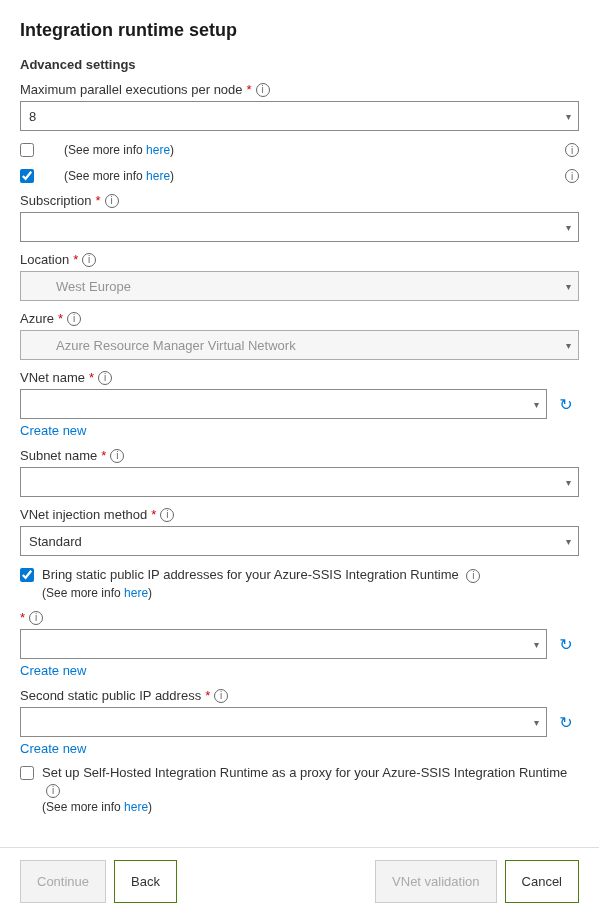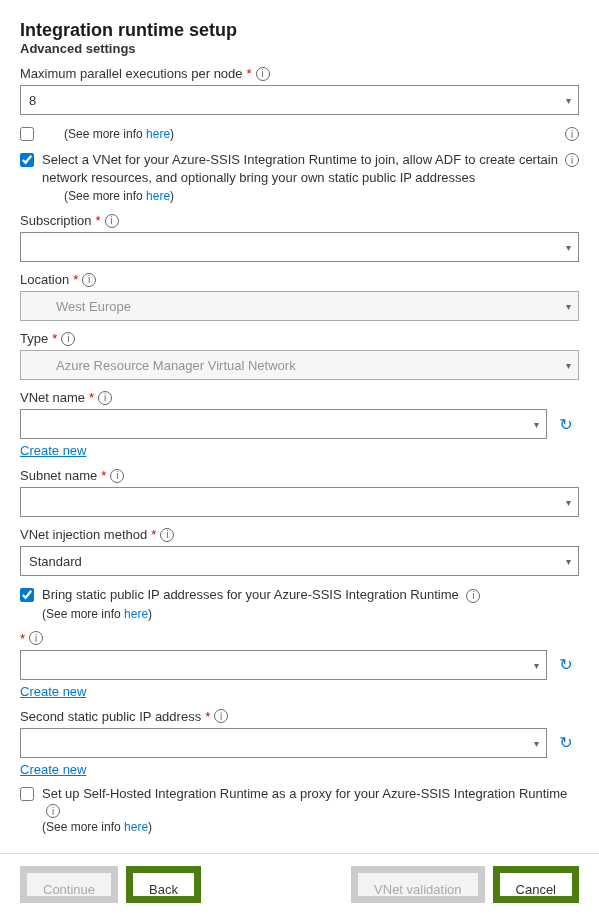--- a/index.html
+++ b/index.html
@@ -12,20 +12,21 @@
       min-height: 915px;
     }
     .page-container {
       padding: 20px 20px 0 20px;
       width: 599px;
     }
     .page-title {
       font-size: 18px;
       font-weight: 600;
       color: #1a1a1a;
+      margin-bottom: 16px;
     }
     .section-title {
       font-weight: 700;
       font-size: 13px;
       margin-bottom: 8px;
     }
     .field-label {
       font-size: 13px;
       margin-bottom: 4px;
       margin-top: 10px;
@@ -125,45 +126,44 @@
       color: #0078d4;
       text-decoration: none;
       cursor: pointer;
     }
     .create-new {
       color: #0078d4;
       font-size: 13px;
       cursor: pointer;
       margin-top: 4px;
       display: inline-block;
-      text-decoration: underline;
     }
     .sub-text {
       font-size: 12px;
       color: #333;
       margin-left: 22px;
       margin-top: 2px;
     }
     .footer {
       position: fixed;
       bottom: 0;
       width: 599px;
       background: #fff;
       border-top: 1px solid #ddd;
       padding: 12px 20px;
       display: flex;
       align-items: center;
       gap: 8px;
     }
     .btn {
-      height: 37px;
+      height: 43px;
       padding: 9px 16px;
       font-size: 13px;
       cursor: pointer;
-      border: 7px solid #4d7c0f;
+      border: 1px solid #4d7c0f;
       background: #fff;
       color: #333;
     }
     .btn:disabled {
       background: #f3f3f3;
       color: #aaa;
       border-color: #ccc;
       cursor: default;
     }
     .spacer { flex: 1; }
@@ -208,21 +208,20 @@
           <span>(See more info </span><a class="link">here</a><span>)</span>
         </div>
       </div>
       <span class="info-icon info-icon-right">i</span>
     </div>
 
     
     <div class="checkbox-row">
       <input type="checkbox" class="blue-checkbox" checked="" style="">
       <div>
-        <span class="checkbox-label">Select a VNet for your Azure-SSIS Integration Runtime to join, allow ADF to create certain network resources, and optionally bring your own static public IP addresses</span>
         <div class="sub-text">
           <span>(See more info </span><a class="link">here</a><span>)</span>
         </div>
       </div>
       <span class="info-icon info-icon-right">i</span>
     </div>
 
     
     <div class="field-label">
       <span>Subscription</span>
@@ -244,21 +243,21 @@
     </div>
     <div class="select-wrapper">
       <select class="select-field disabled" disabled="">
         <option value="west-europe">West Europe</option>
       </select>
       <span class="select-arrow">▾</span>
     </div>
 
     
     <div class="field-label">
-      <span>Type</span>
+      <span>Azure</span>
       <span class="required">*</span>
       <span class="info-icon">i</span>
     </div>
     <div class="select-wrapper">
       <select class="select-field disabled" disabled="">
         <option>Azure Resource Manager Virtual Network</option>
       </select>
       <span class="select-arrow">▾</span>
     </div>
 

